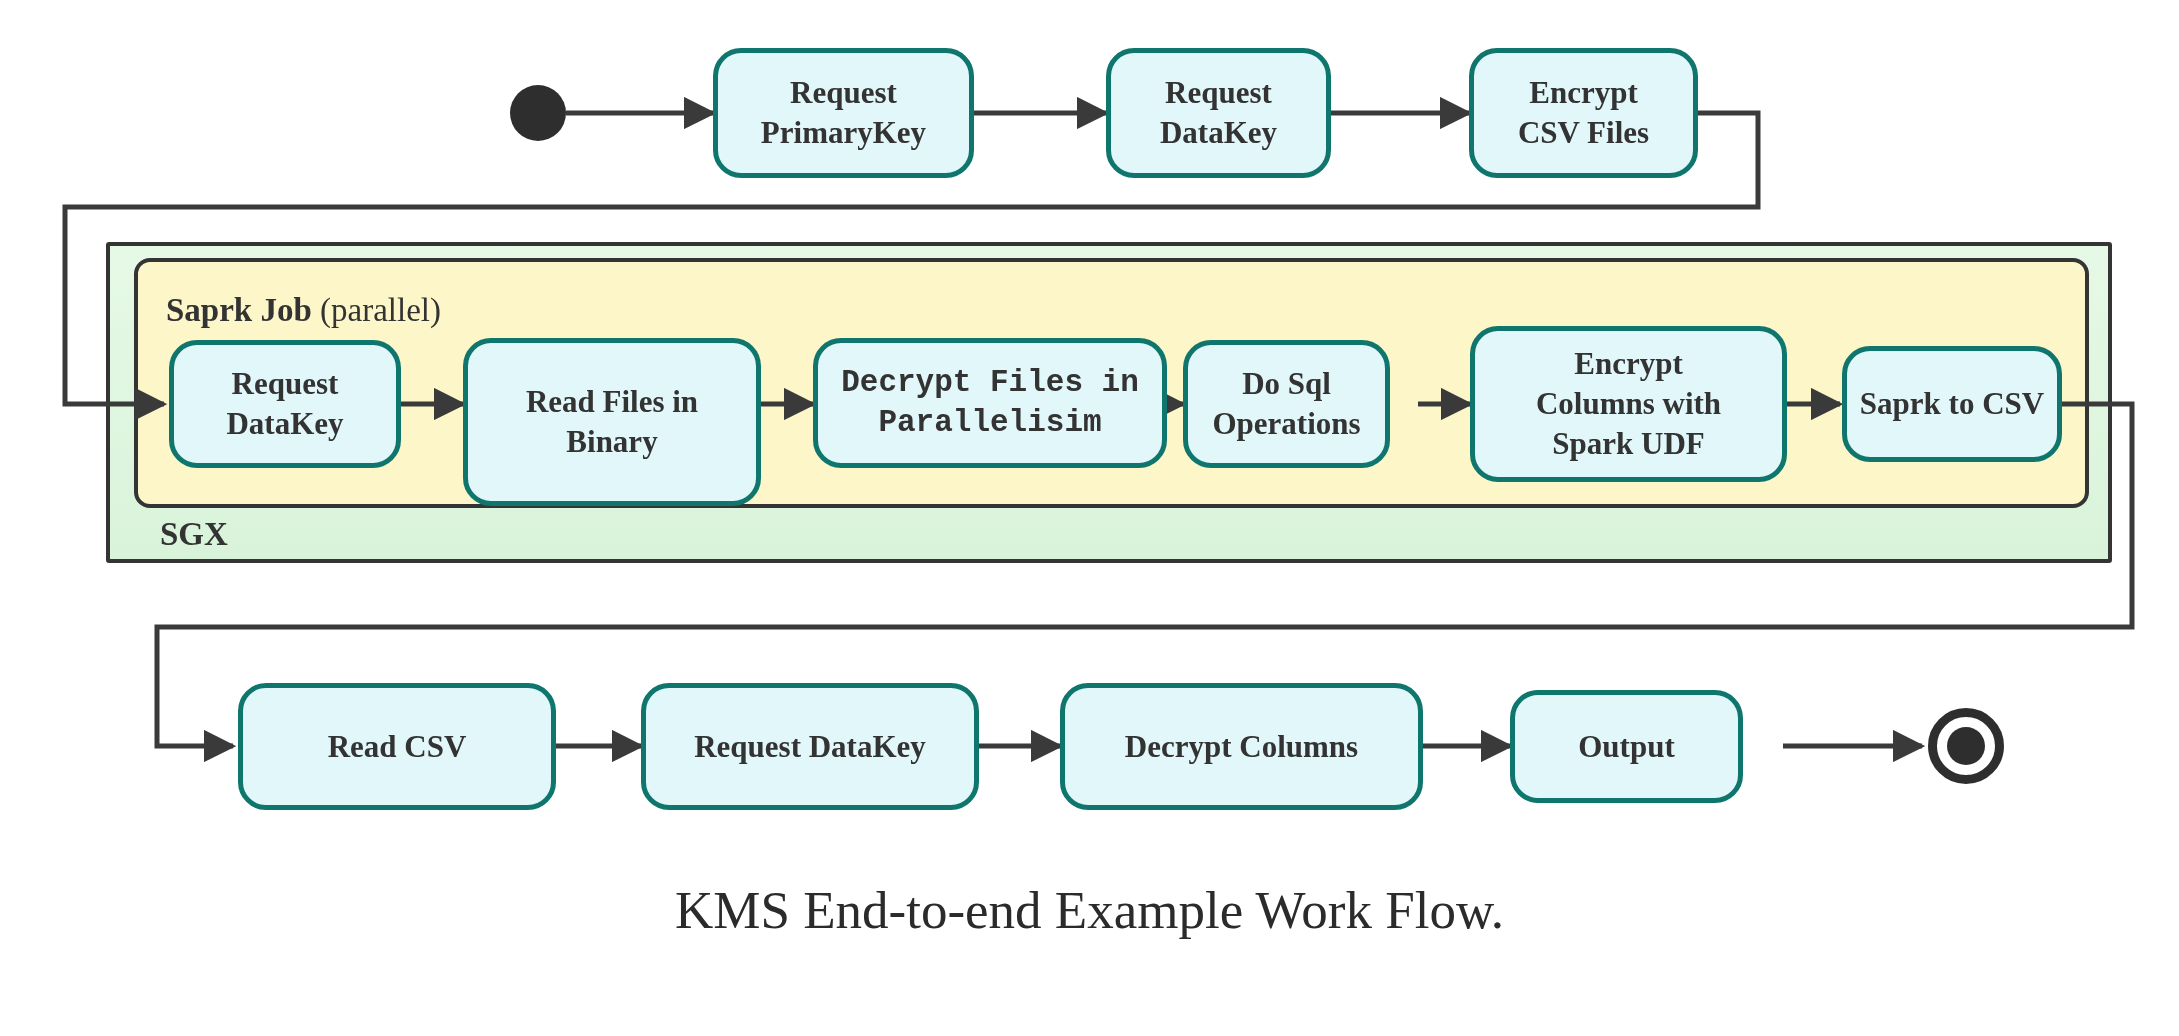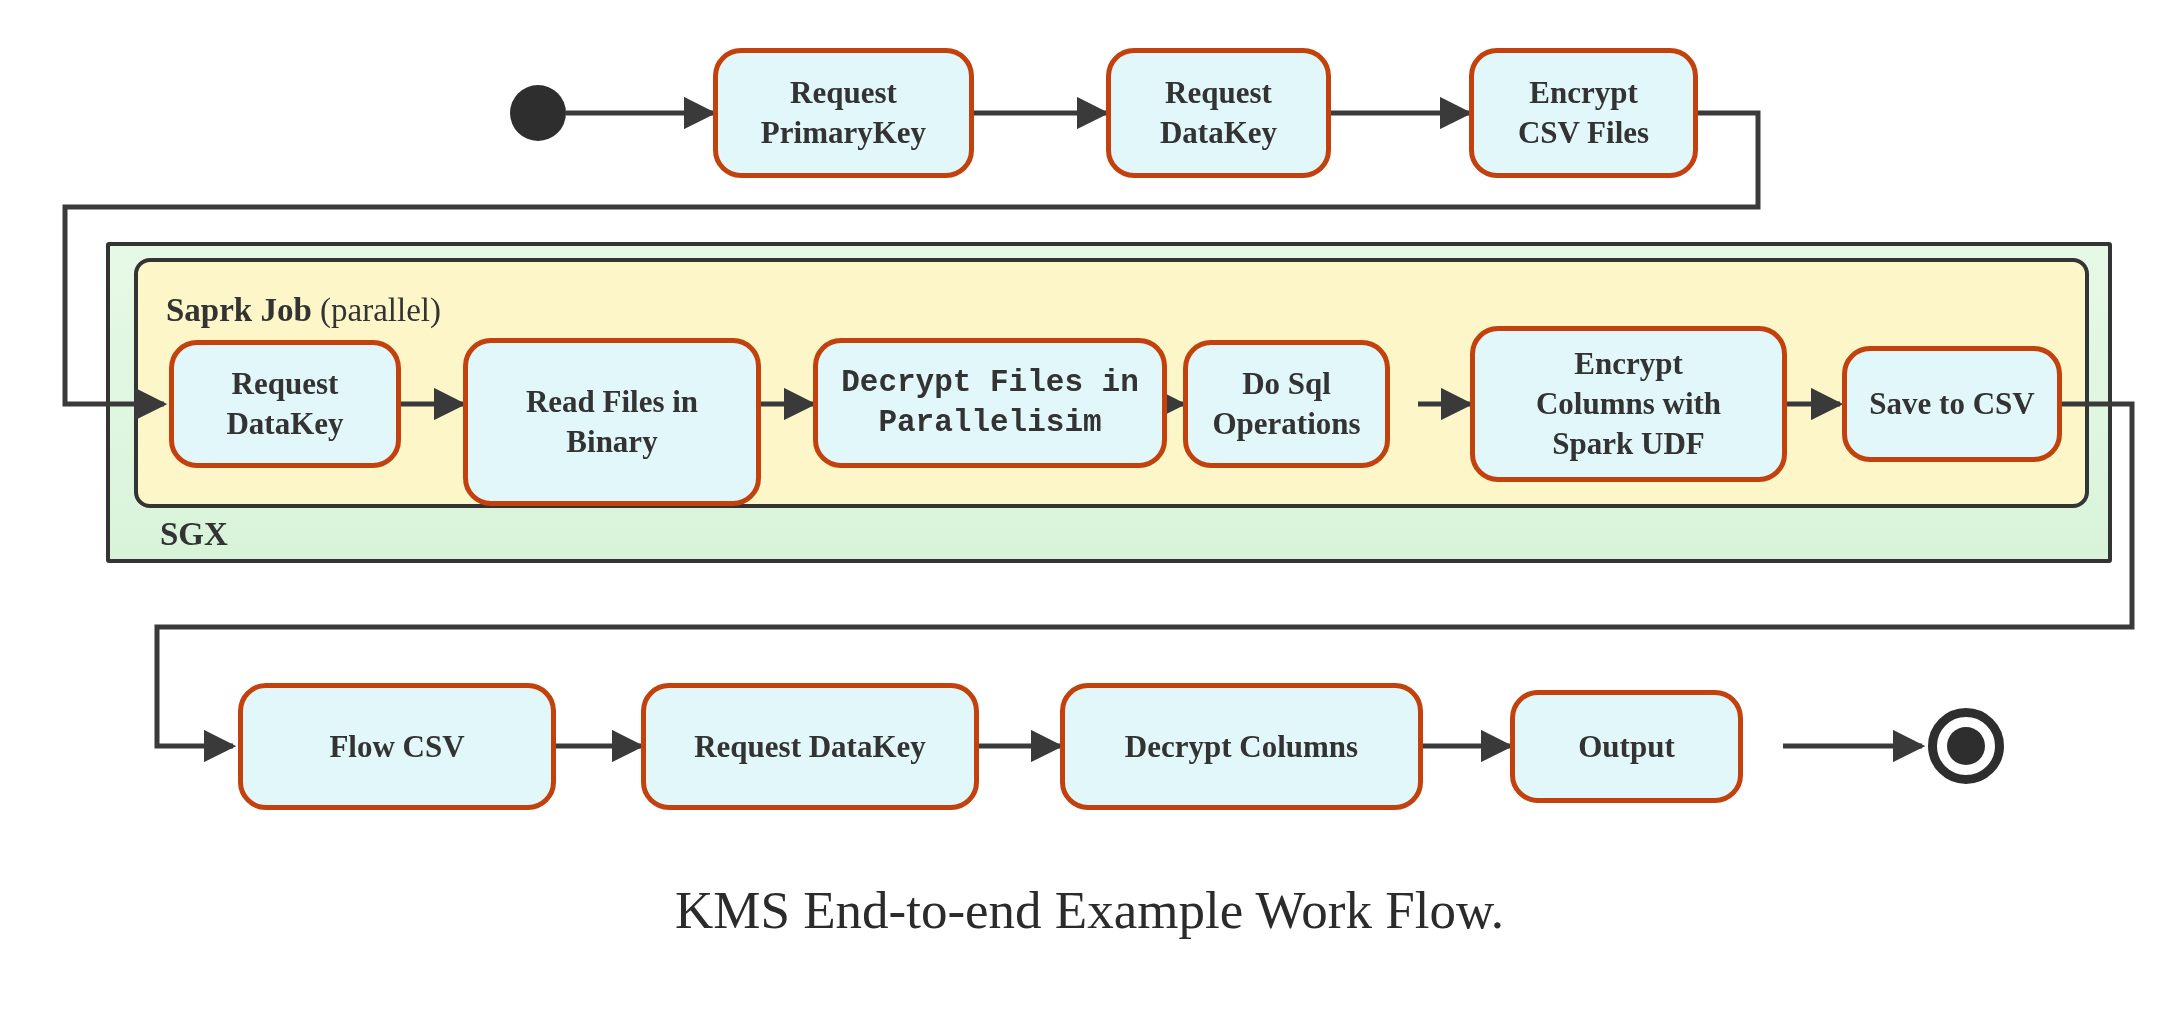--- a/index.html
+++ b/index.html
@@ -30,21 +30,21 @@
     font-weight:bold;font-size:33px;color:#333;
     white-space:nowrap;
   }
   .container-label .qualifier{font-weight:normal;}
   
   svg.edges{position:absolute;left:0;top:0;z-index:3;}
   
   .node{
     position:absolute;z-index:4;box-sizing:border-box;
     background:#e2f7fa;
-    border:5px solid #c2410c;border-radius:28px;
+    border:5px solid #0f766e;border-radius:28px;
     display:flex;align-items:center;justify-content:center;
     text-align:center;font-weight:bold;font-size:31px;line-height:1.28;
     color:#333;white-space:pre-line;padding:0 10px;
   }
   .initial-node{
     position:absolute;z-index:4;
     width:56px;height:56px;border-radius:50%;
     background:#2e2e2e;
   }
   .final-node{
@@ -116,22 +116,22 @@
 DataKey</div>
   <div class="node" style="left:463px;top:338px;width:298px;height:168px;">Read Files in
 Binary</div>
   <div class="node" style="left:813px;top:338px;width:354px;height:130px;font-family:Liberation Mono, monospace;">Decrypt Files in
 Parallelisim</div>
   <div class="node" style="left:1183px;top:340px;width:207px;height:128px;">Do Sql
 Operations</div>
   <div class="node" style="left:1470px;top:326px;width:317px;height:156px;">Encrypt
 Columns with
 Spark UDF</div>
-  <div class="node" style="left:1842px;top:346px;width:220px;height:116px;">Save to CSV</div>
+  <div class="node" style="left:1842px;top:346px;width:220px;height:116px;">Saprk to CSV</div>
 
-  <div class="node" style="left:238px;top:683px;width:318px;height:127px;">Flow CSV</div>
+  <div class="node" style="left:238px;top:683px;width:318px;height:127px;">Read CSV</div>
   <div class="node" style="left:641px;top:683px;width:338px;height:127px;">Request DataKey</div>
   <div class="node" style="left:1060px;top:683px;width:363px;height:127px;">Decrypt Columns</div>
   <div class="node" style="left:1510px;top:690px;width:233px;height:113px;">Output</div>
 
   <div class="caption">KMS End-to-end Example Work Flow.</div>
 
 </div>
 
 </body></html>

